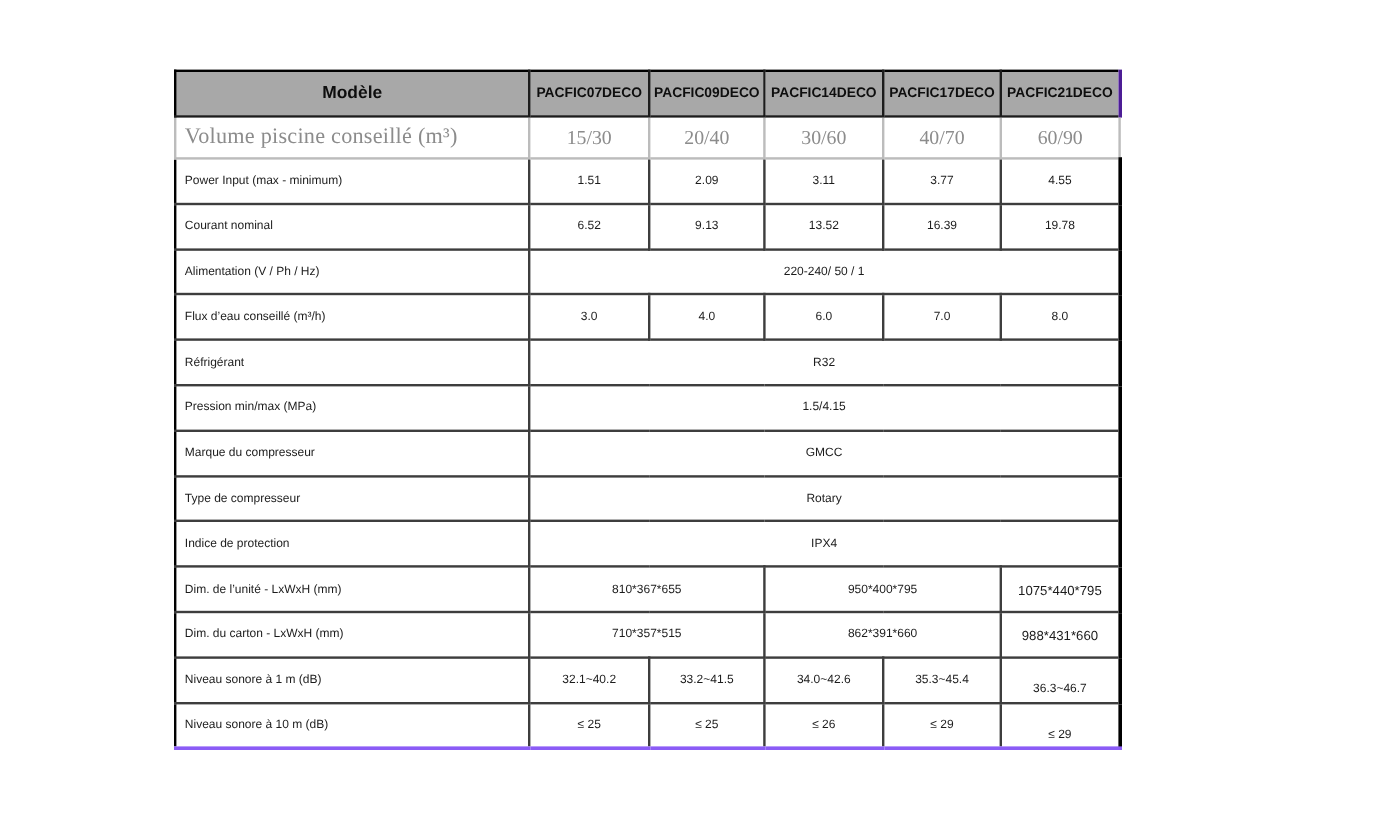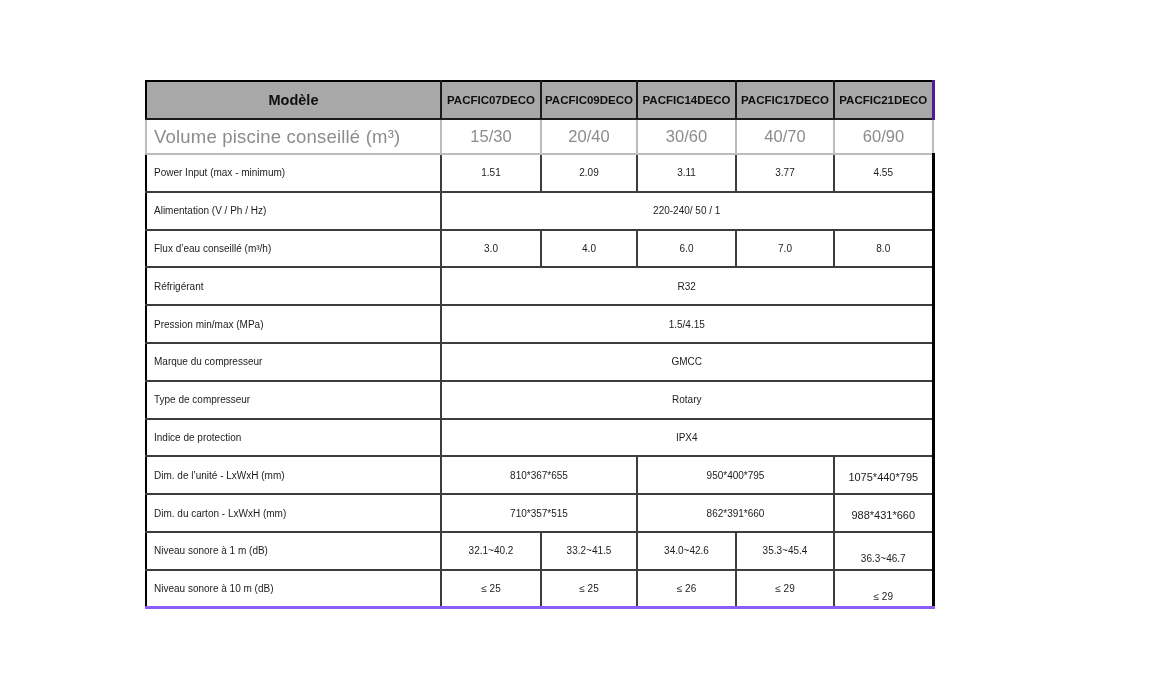--- a/index.html
+++ b/index.html
@@ -15,21 +15,20 @@
     overflow: hidden;
     font-family: "Liberation Sans", sans-serif;
   }
   table.spec {
     position: absolute;
     left: 145px;
     top: 58px;
     width: 787px;
     border-collapse: collapse;
     table-layout: fixed;
-    margin-top: 22px;
   }
   th, td {
     box-sizing: border-box;
     overflow: hidden;
     white-space: nowrap;
   }
   
   tr.r-header { height: 38px; }
   th {
     background: var(--header-bg, #a8a8a8);
@@ -60,20 +59,21 @@
   td:first-child { border-left: 2px solid #000; }
   td.edge { border-right: 3px solid #000; }
   tr.r-last td { border-bottom: 3px solid #8b5cf6; }
   
   tr.r-volume { height: 35px; }
   tr.r-volume td {
     border: 2px solid var(--border-light, #bcbcbc);
     color: var(--muted-text, #8c8c8c);
     font-size: 16.5px;
     font-weight: 300;
+    font-family: Liberation Serif, serif;
   }
   tr.r-volume td.lbl {
     font-size: 18.5px;
     letter-spacing: 0.2px;
   }
   tr.r-volume td.edge { border-right: 2px solid var(--border-light, #bcbcbc); }
   tr.r-volume td:first-child { border-left: 2px solid var(--border-light, #bcbcbc); }
   
   td.small { font-size: 11px; padding-top: 3px; }
   
@@ -114,20 +114,28 @@
 
     <tr>
       <td class="lbl">Power Input (max - minimum)</td>
       <td>1.51</td>
       <td>2.09</td>
       <td>3.11</td>
       <td>3.77</td>
       <td class="edge">4.55</td>
     </tr>
 
+    <tr>
+      <td class="lbl">Courant nominal</td>
+      <td>6.52</td>
+      <td>9.13</td>
+      <td>13.52</td>
+      <td>16.39</td>
+      <td class="edge">19.78</td>
+    </tr>
 
     <tr>
       <td class="lbl">Alimentation (V / Ph / Hz)</td>
       <td class="edge" colspan="5">220-240/ 50 / 1</td>
     </tr>
 
     <tr>
       <td class="lbl">Flux d’eau conseillé (m³/h)</td>
       <td>3.0</td>
       <td>4.0</td>

